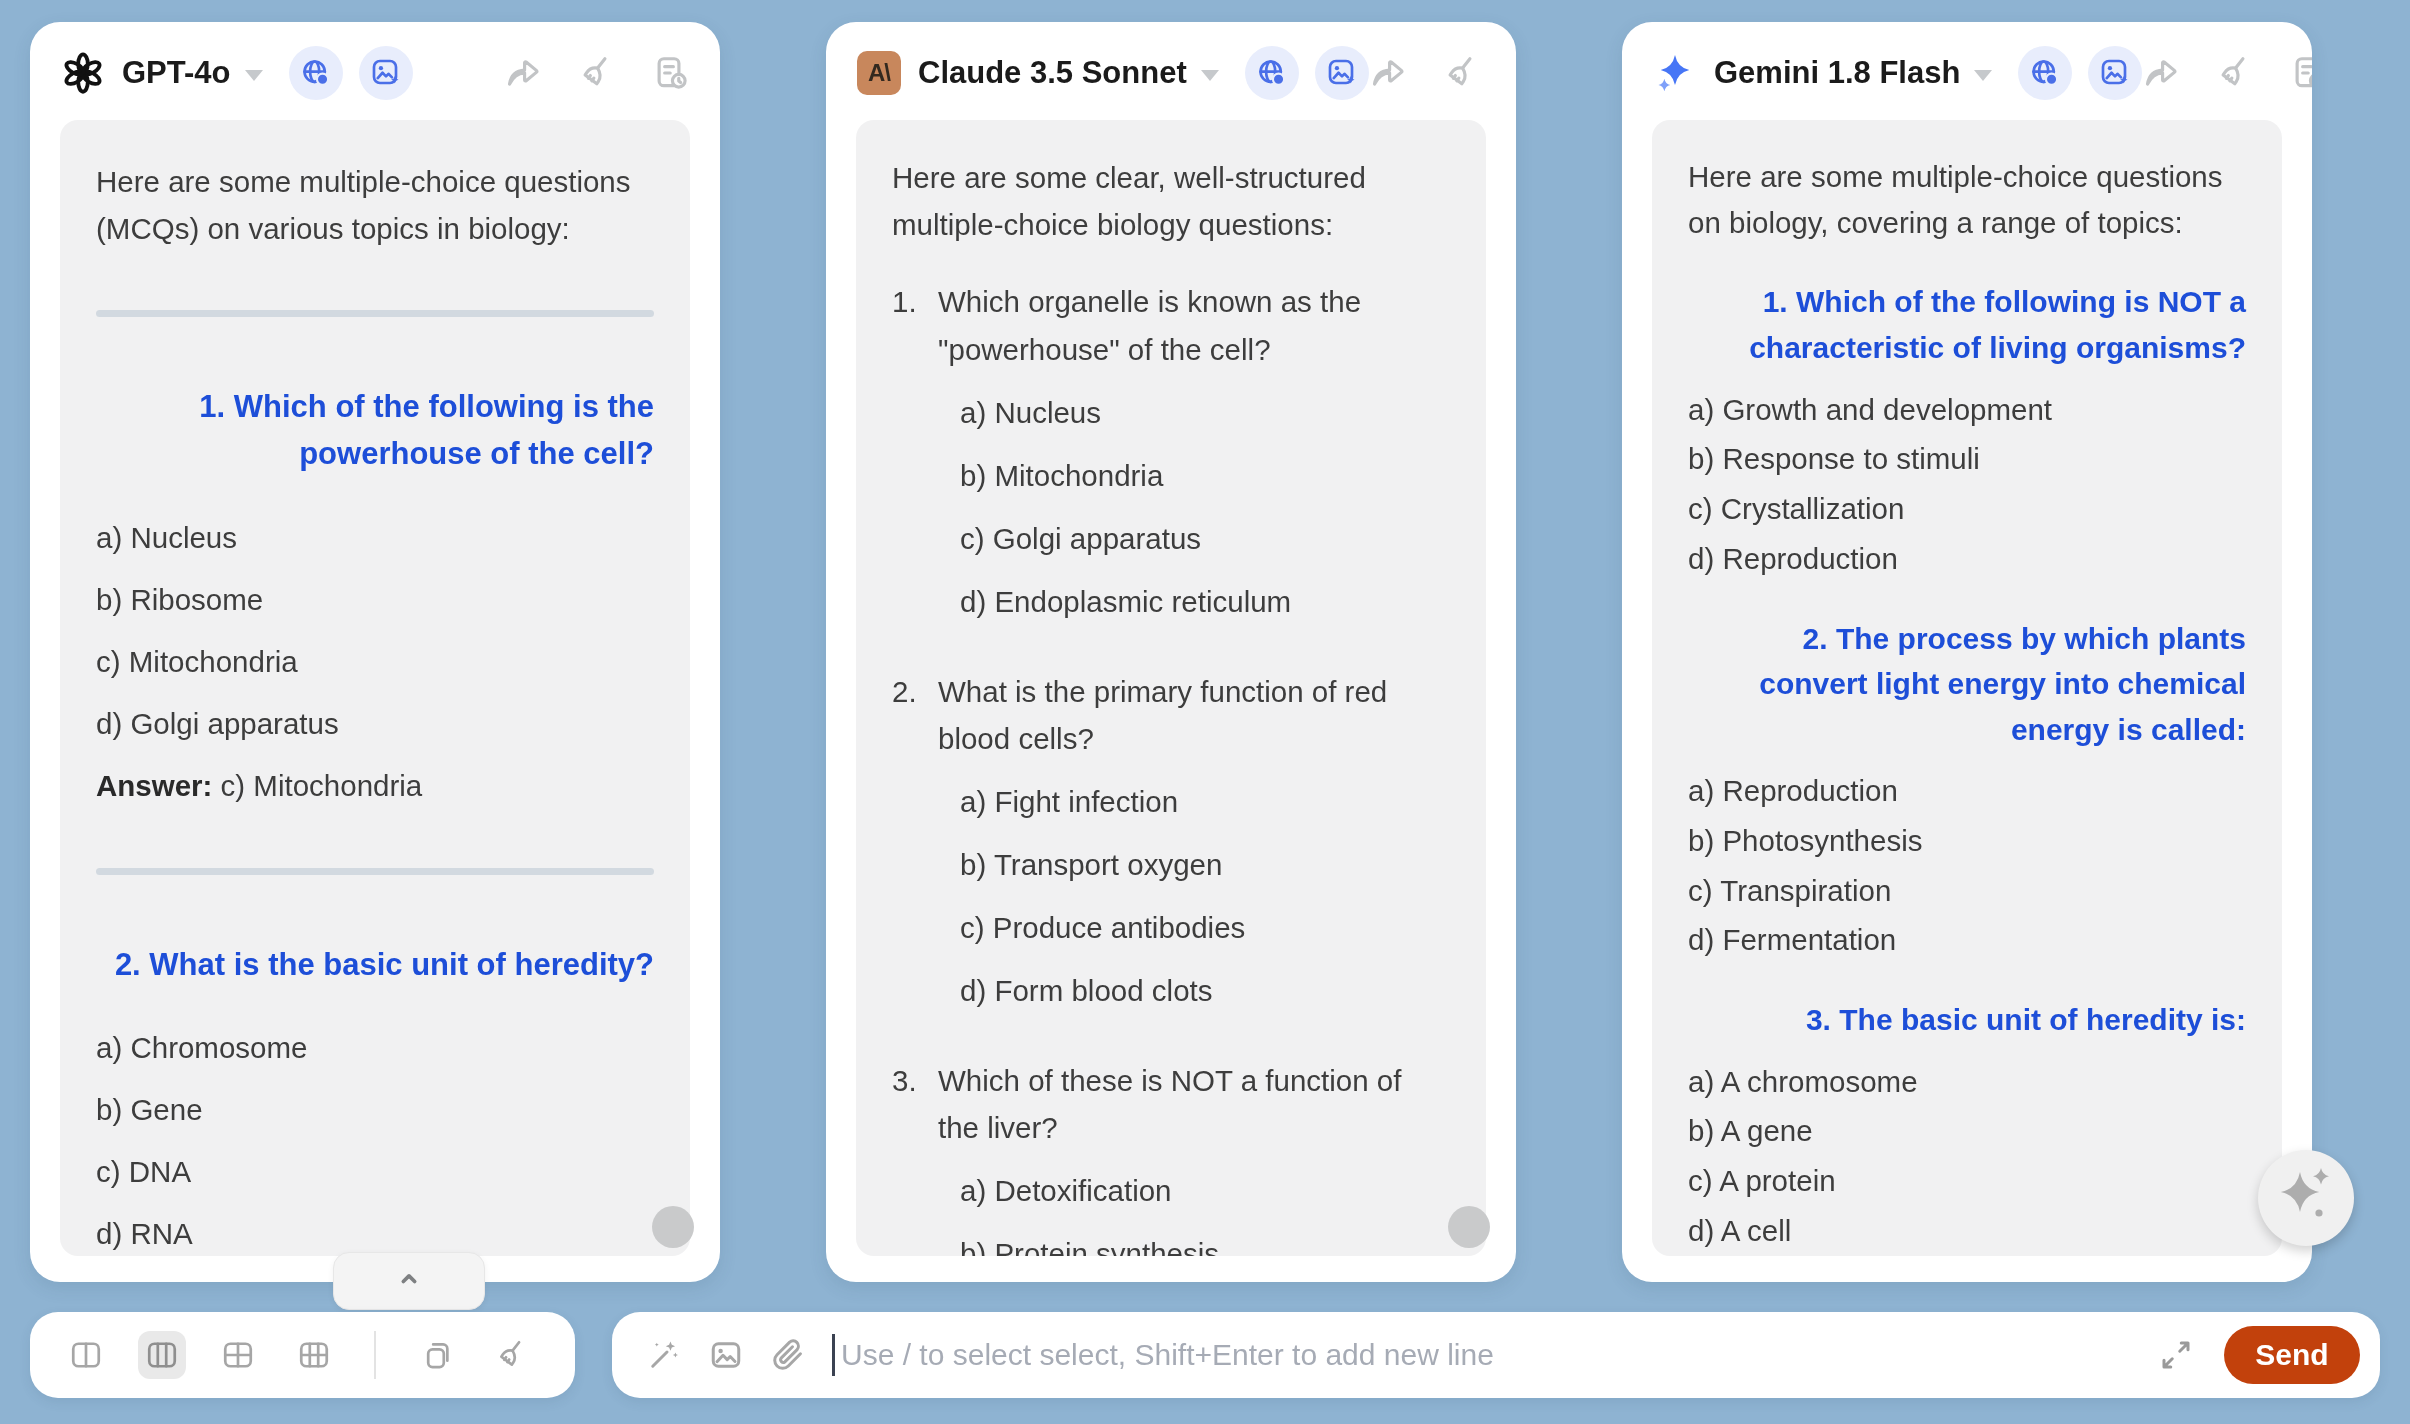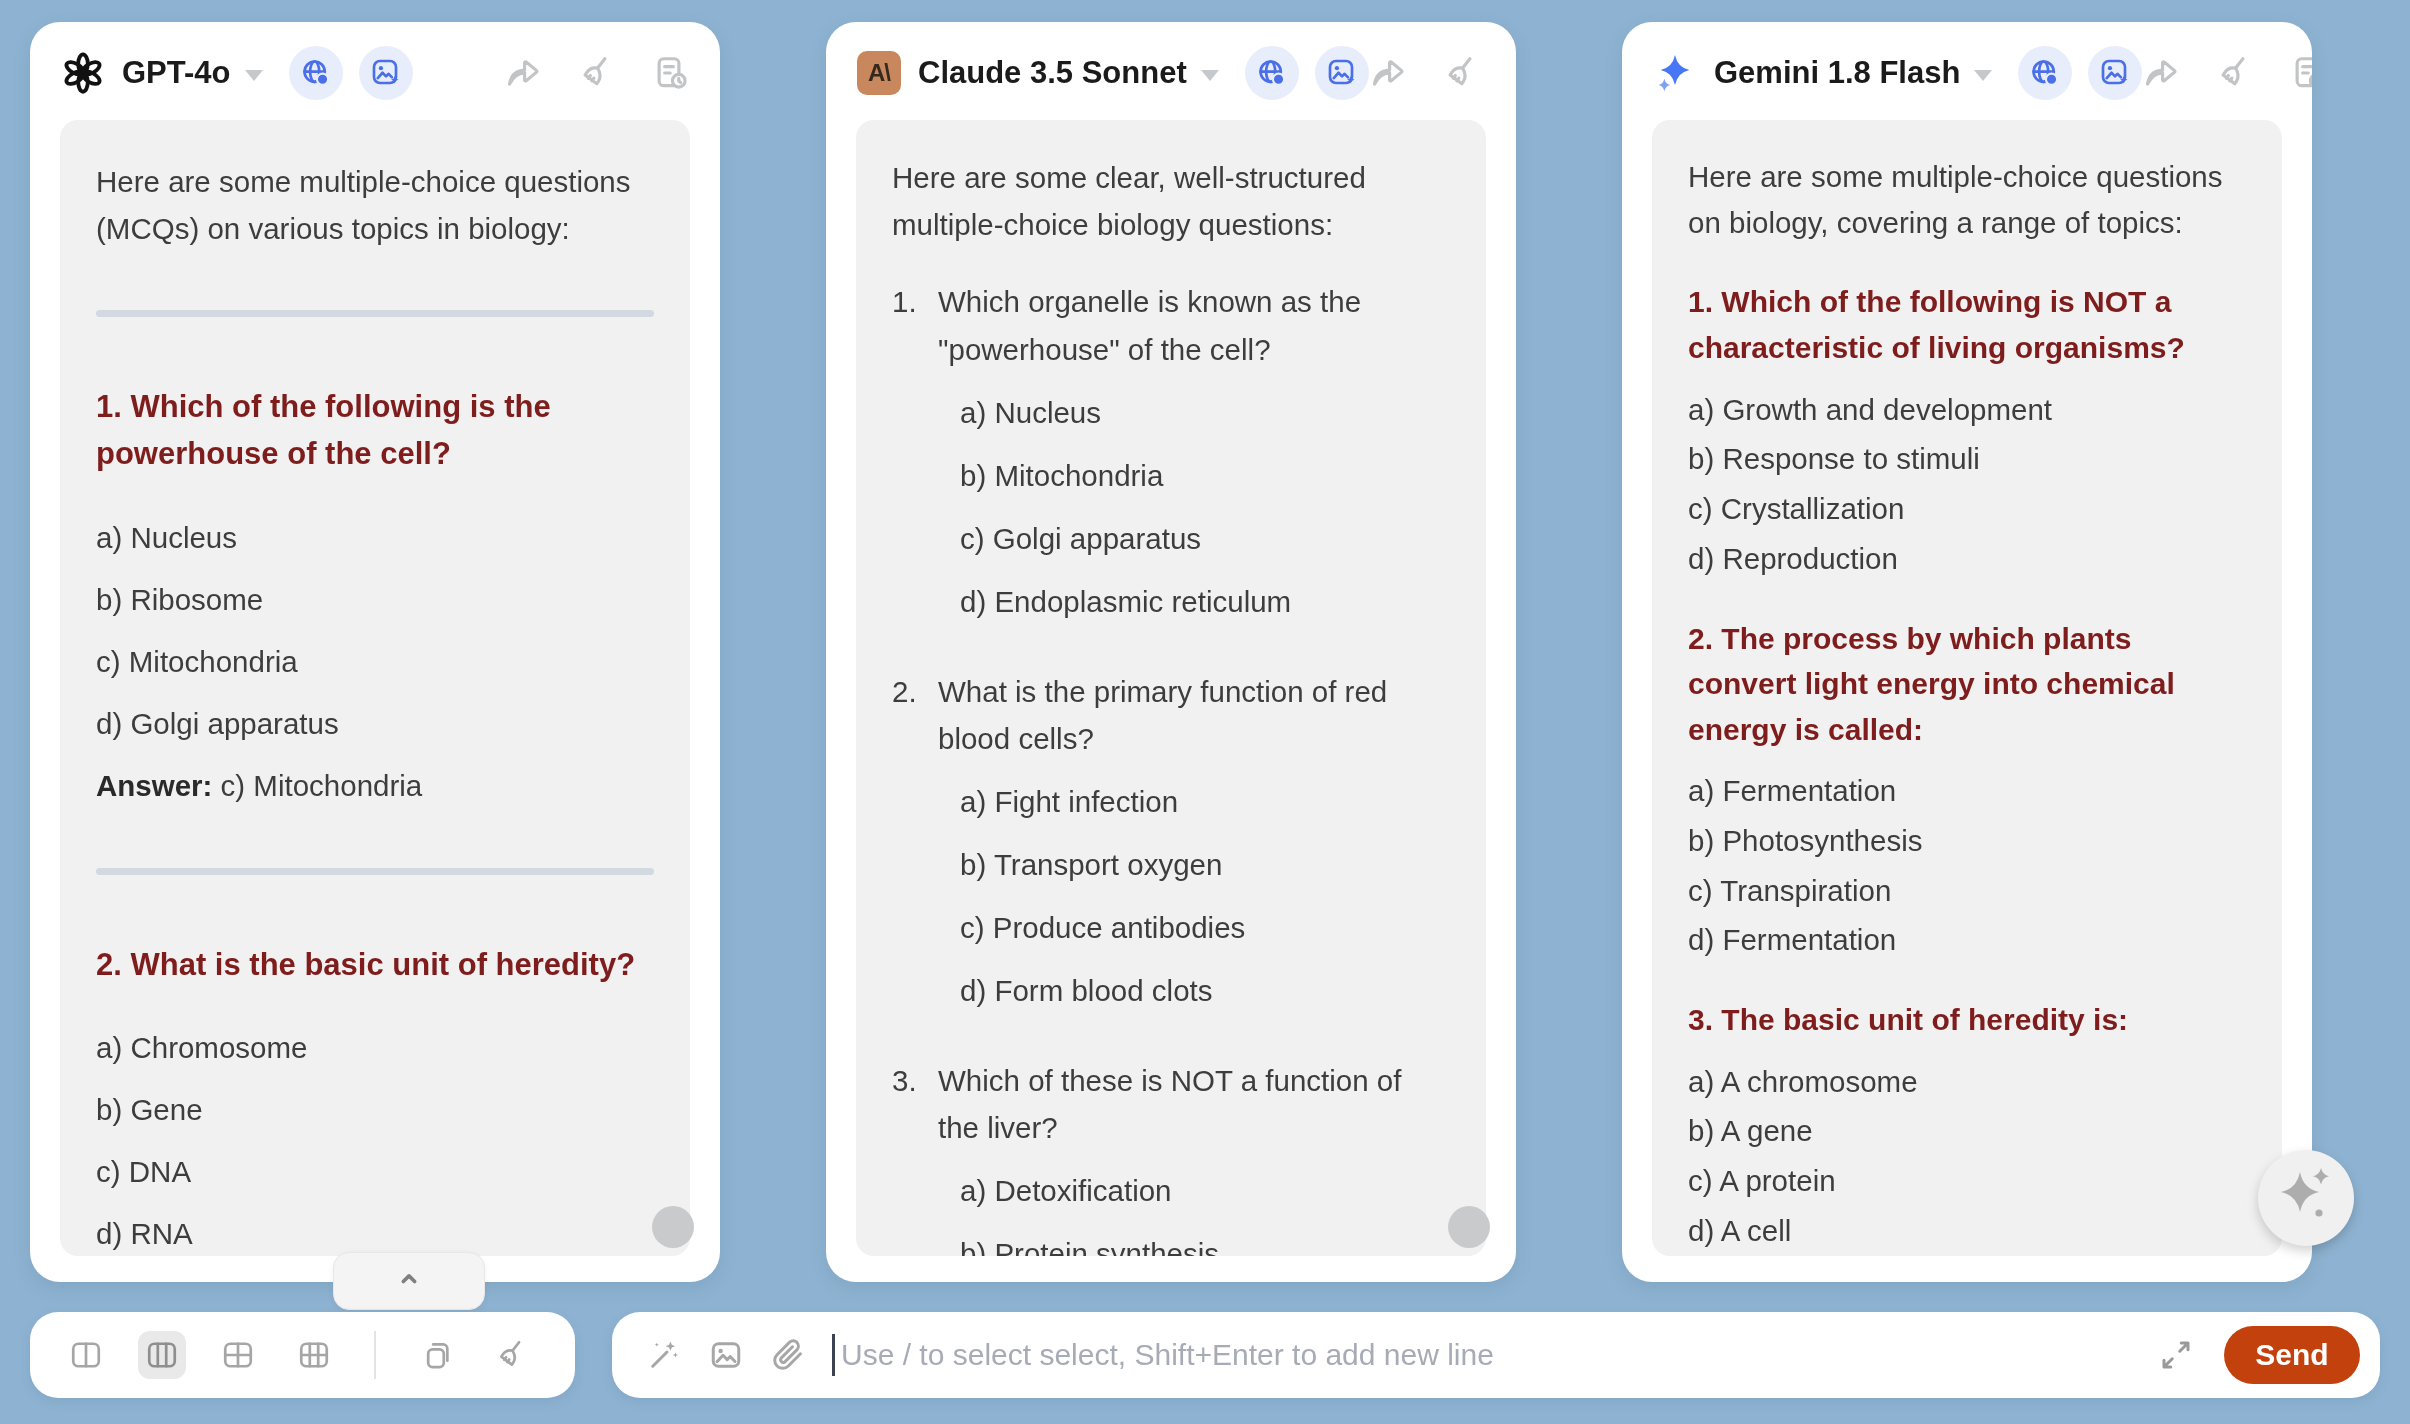--- a/index.html
+++ b/index.html
@@ -51,21 +51,21 @@
   .hdr-actions .ic{cursor:pointer;}
 
   
   .bubble{
     flex:1;margin:6px 30px 26px;background:#F1F1F2;border-radius:18px;
     padding:30px 36px;overflow:hidden;
     font-size:29.5px;line-height:1.6;color:#3D3D3D;
   }
   .msg-p{margin:8px 0 44px;}
   .msg-divider{height:7px;border-radius:4px;background:#D2D9E0;margin:58px 0 66px;}
-  .msg-h{font-weight:bold;color:#7f1d1d;font-size:31px;line-height:1.52;margin:0 0 36px;}
+  .msg-h{font-weight:bold;color:#1d4ed8;font-size:31px;line-height:1.52;margin:0 0 36px;text-align:right;}
   .roomy .msg-opt{margin:15px 0;}
   .msg-ans{margin-top:12px;}
   .msg-ans b{color:#2A2A2A;}
 
   
   .list .msg-p{margin:4px 0 30px;}
   .msg-q{display:flex;margin:0 0 26px;}
   .qnum{width:46px;flex:none;}
   .qbody{flex:1;}
   .qtext{margin-bottom:14px;}
@@ -327,21 +327,21 @@
     </span>
   </div>
   <div class="bubble compact">
       <div class="msg-p">Here are some multiple-choice questions on biology, covering a range of topics:</div>
       <div class="msg-h">1. Which of the following is NOT a characteristic of living organisms?</div>
       <div class="msg-opt">a) Growth and development</div>
       <div class="msg-opt">b) Response to stimuli</div>
       <div class="msg-opt">c) Crystallization</div>
       <div class="msg-opt">d) Reproduction</div>
       <div class="msg-h">2. The process by which plants convert light energy into chemical energy is called:</div>
-      <div class="msg-opt">a) Fermentation</div>
+      <div class="msg-opt">a) Reproduction</div>
       <div class="msg-opt">b) Photosynthesis</div>
       <div class="msg-opt">c) Transpiration</div>
       <div class="msg-opt">d) Fermentation</div>
       <div class="msg-h">3. The basic unit of heredity is:</div>
       <div class="msg-opt">a) A chromosome</div>
       <div class="msg-opt">b) A gene</div>
       <div class="msg-opt">c) A protein</div>
       <div class="msg-opt">d) A cell</div>
       <div class="msg-h">4. Which organelle is responsible for cellular respiration?</div>
     </div>

